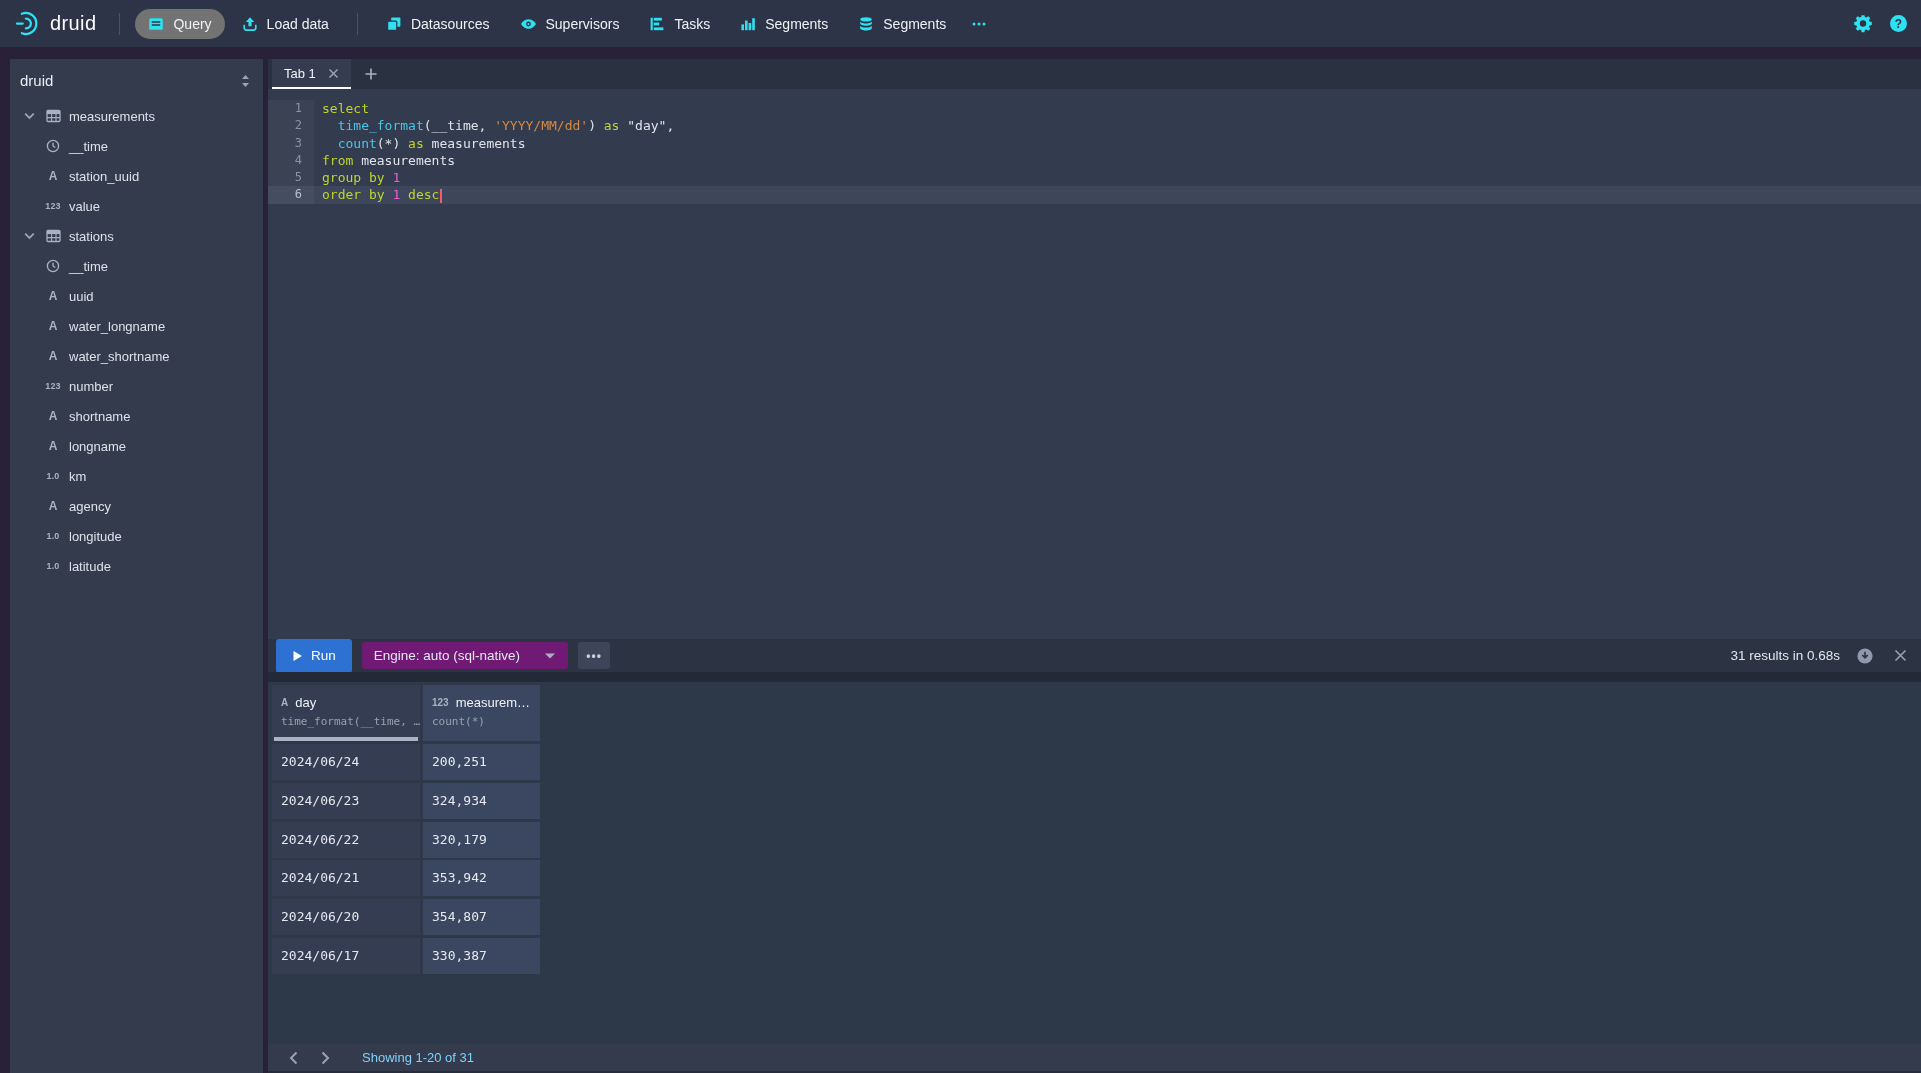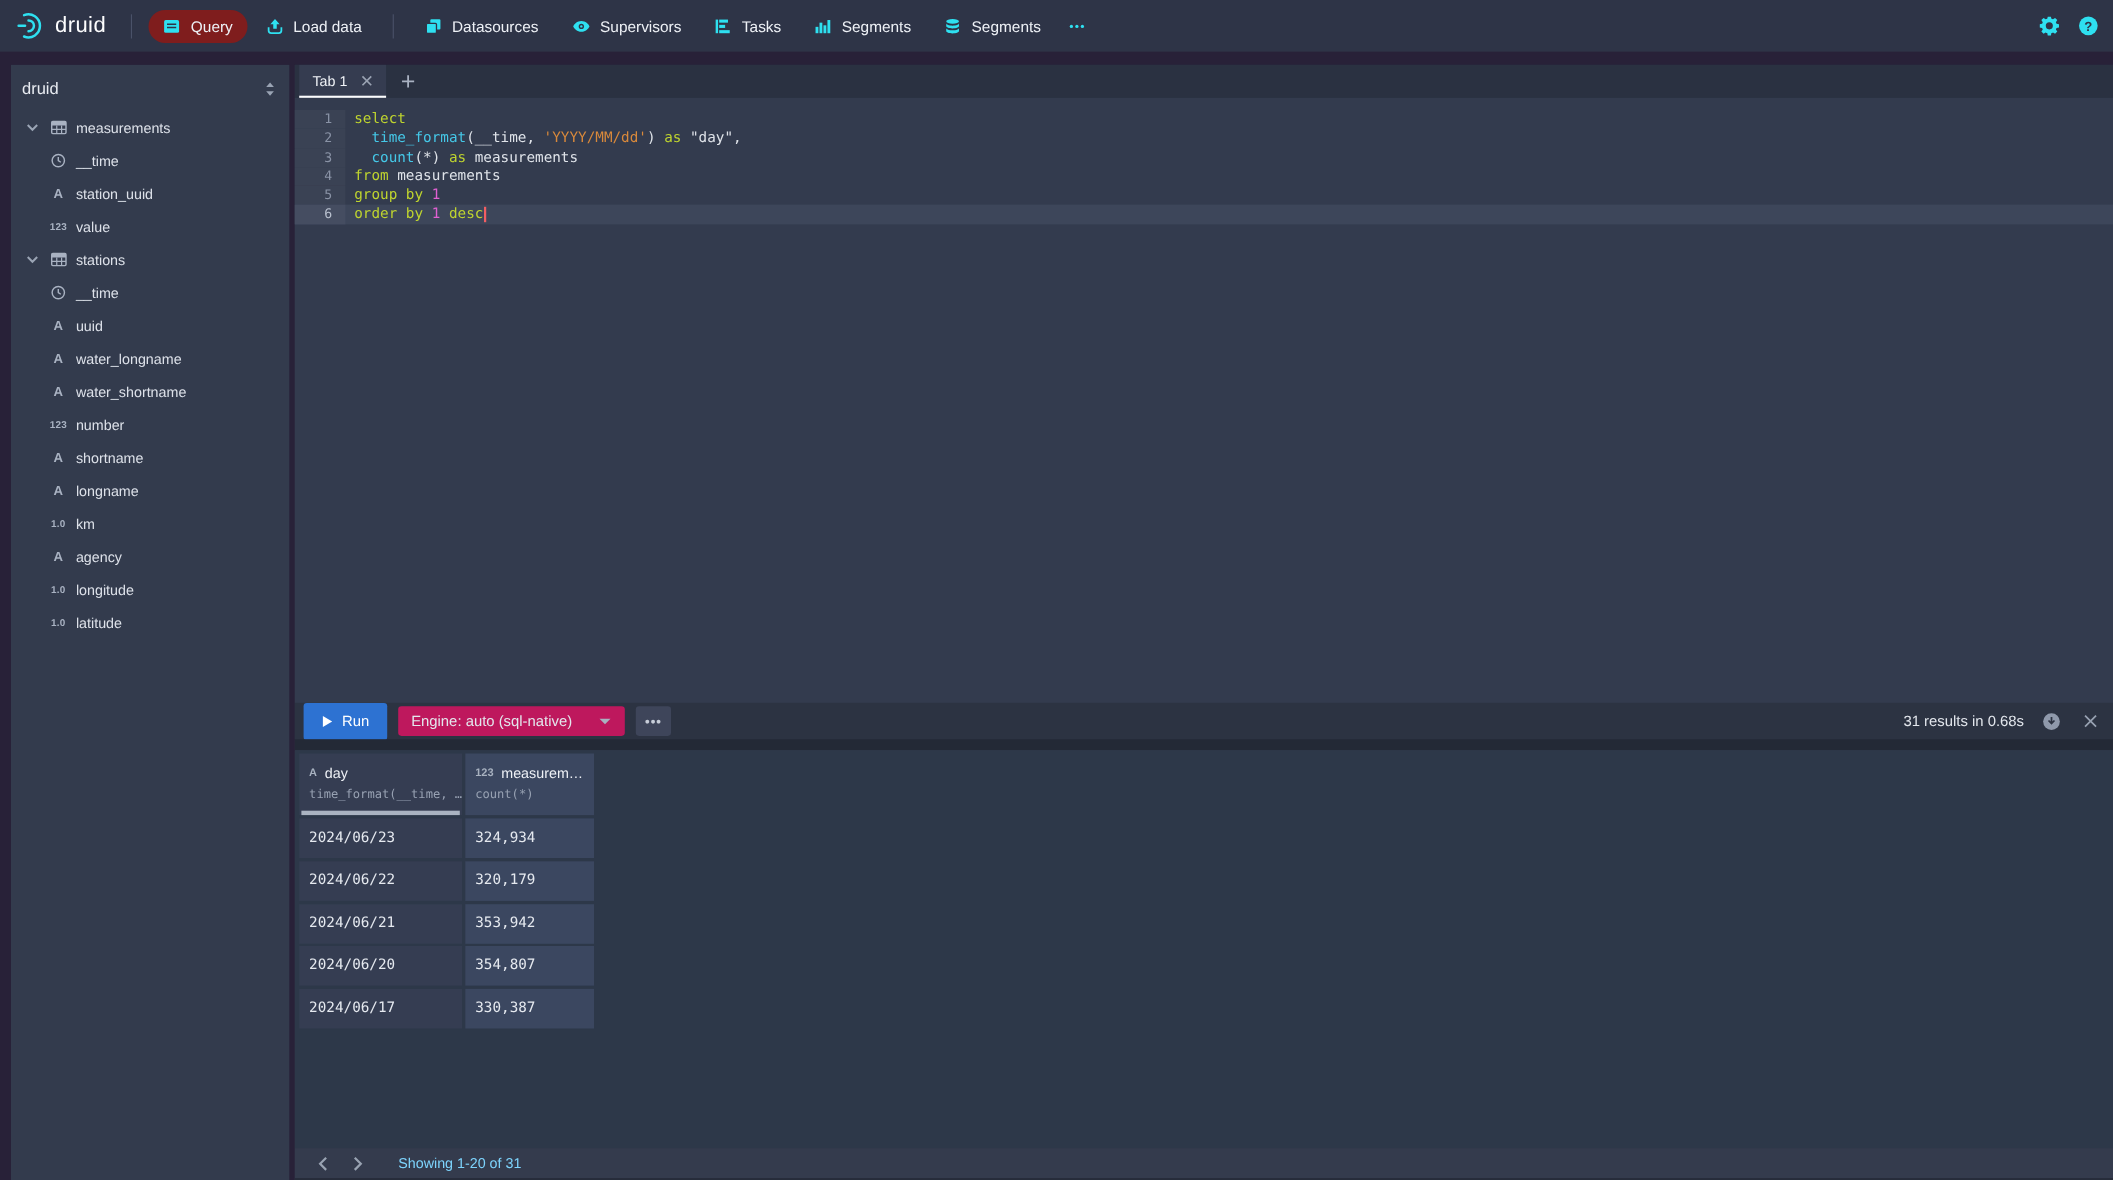--- a/index.html
+++ b/index.html
@@ -8,21 +8,21 @@
        font-family:"Liberation Sans",sans-serif;overflow:hidden;color:#e8ebf1;}
 
   
   .topnav{position:absolute;left:0;top:0;right:0;height:47px;background:#2e3447;
           display:flex;align-items:center;padding:0 14px;}
   .logo{display:flex;align-items:center;gap:9px;margin-right:10px;cursor:pointer;}
   .logo-text{color:#fdfdfe;font-size:20px;font-weight:500;letter-spacing:.4px;}
   .nav-divider{width:1px;height:22px;background:#4a5269;margin:0 13px;flex:none;}
   .nav-item{display:flex;align-items:center;gap:9px;color:#eef1f6;font-size:14px;
             padding:7px 13px;border-radius:16px;cursor:pointer;flex:none;margin:0 2px;}
-  .nav-item.active{background:#7f1d1d;}
+  .nav-item.active{background:#737373;}
   .nav-icon{color:#2ee0f0;display:flex;align-items:center;}
   .nav-more{display:flex;align-items:center;padding:7px 10px;cursor:pointer;color:#2ee0f0;}
   .nav-right{margin-left:auto;display:flex;align-items:center;gap:17px;}
   .nav-right .icon-btn{display:flex;align-items:center;cursor:pointer;color:#2ee0f0;}
   .help-badge{position:relative;width:17px;height:17px;border-radius:50%;background:#2ee0f0;
               color:#2e3447;font-weight:bold;font-size:12px;display:flex;align-items:center;justify-content:center;}
 
   
   .sidebar{position:absolute;left:10px;top:59px;width:253px;bottom:0;background:#333b4d;}
   .sidebar-header{display:flex;align-items:center;justify-content:space-between;
@@ -59,21 +59,21 @@
   .tok-fn{color:#45c8e8;}
   .tok-str{color:#d9893b;}
   .tok-num{color:#e160d2;}
   .cursor{display:inline-block;width:2px;height:14px;background:#f25e62;vertical-align:middle;margin-left:1px;}
 
   
   .runbar{position:absolute;left:0;top:580px;right:0;height:33px;background:#2c3342;
           display:flex;align-items:center;padding:0 14px 0 8px;gap:10px;}
   .run-btn{display:flex;align-items:center;gap:8px;background:#2d72d2;color:#fff;height:27px;
            padding:17px 16px;border-radius:3px;font-size:13.5px;cursor:pointer;}
-  .engine-btn{display:flex;align-items:center;gap:24px;background:#be185d;color:#e3e7ed;height:27px;
+  .engine-btn{display:flex;align-items:center;gap:24px;background:#701a75;color:#e3e7ed;height:27px;
               padding:0 12px;border-radius:3px;font-size:13.5px;cursor:pointer;}
   .more-btn{display:flex;align-items:center;justify-content:center;background:#3e455a;width:32px;height:27px;
             border-radius:3px;color:#c7cdd8;cursor:pointer;letter-spacing:1px;font-size:12px;font-weight:bold;}
   .runbar-spacer{flex:1;}
   .results-info{color:#e2e6ec;font-size:13.5px;margin-right:6px;}
   .icon-plain{display:flex;align-items:center;cursor:pointer;color:#97a1b1;}
 
   
   .splitter{position:absolute;left:0;top:613px;right:0;height:10px;background:#232936;}
 
@@ -448,20 +448,24 @@
           <div class="th c2">
             <div class="th-name">
               <span class="th-type">123</span>
               <span>measurem…</span>
             </div>
             <div class="th-expr">count(*)</div>
           </div>
         </div>
         <div id="rows">
             <div class="rrow">
+              <div class="td c1">2024/06/24</div>
+              <div class="td c2">200,251</div>
+            </div>
+            <div class="rrow">
               <div class="td c1">2024/06/23</div>
               <div class="td c2">324,934</div>
             </div>
             <div class="rrow">
               <div class="td c1">2024/06/22</div>
               <div class="td c2">320,179</div>
             </div>
             <div class="rrow">
               <div class="td c1">2024/06/21</div>
               <div class="td c2">353,942</div>

